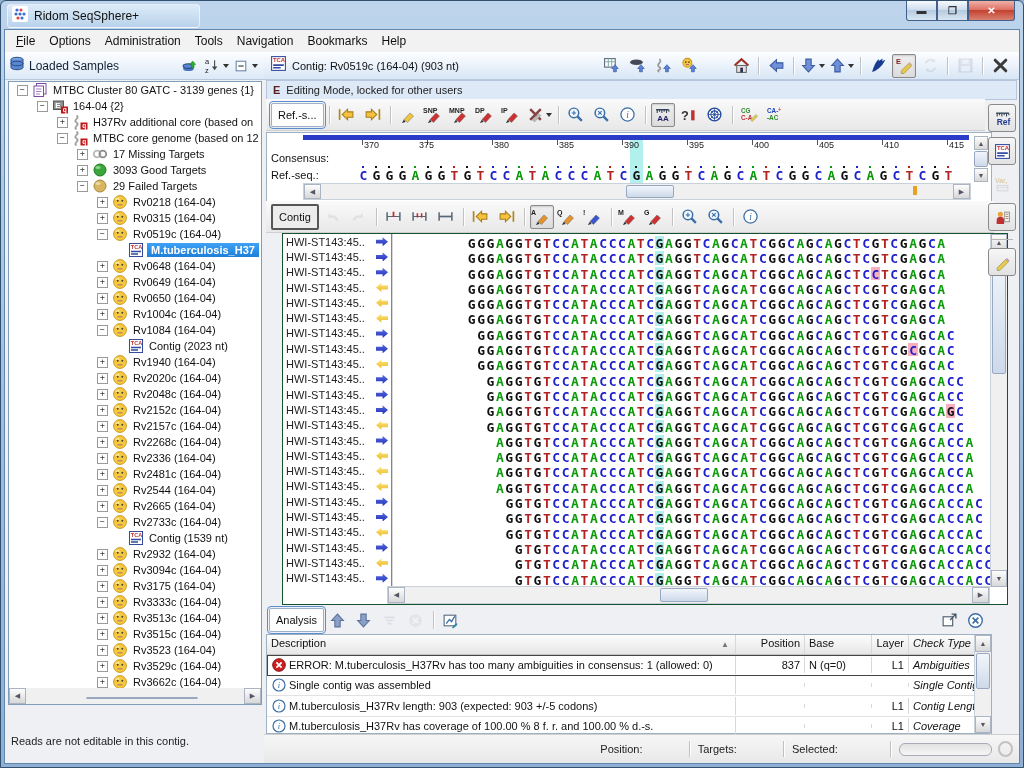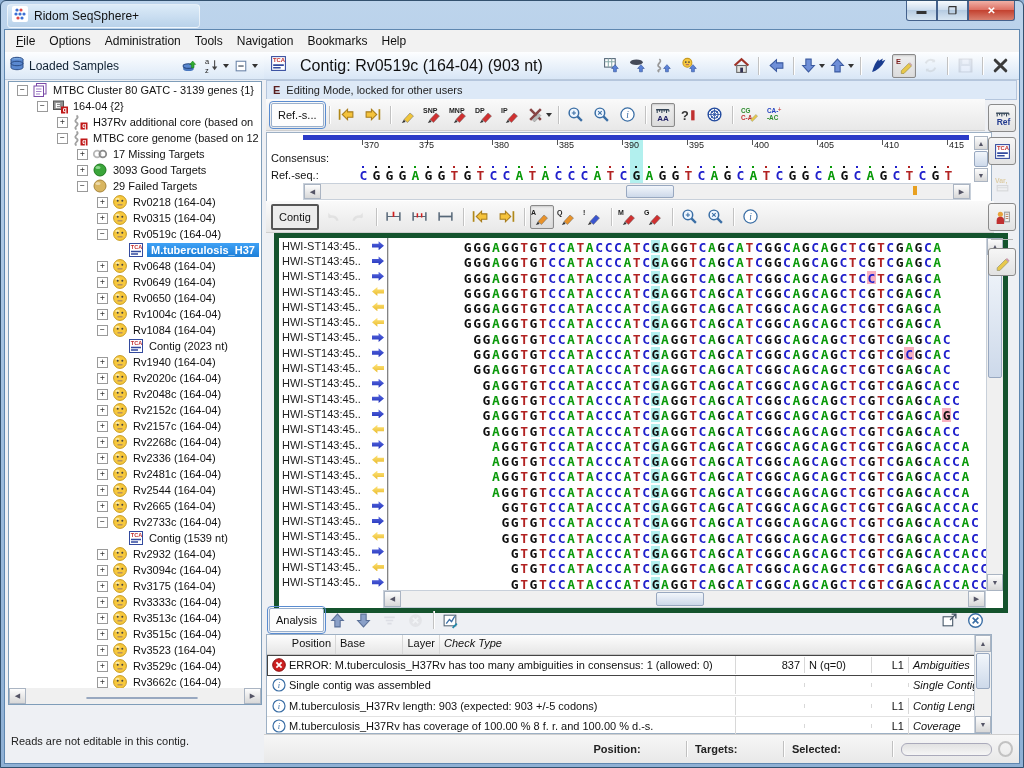--- a/index.html
+++ b/index.html
@@ -44,21 +44,21 @@
   .tbtn.txt{font-size:11px;color:#111;background:#fdfdfd;border:1px solid #9ab0cc;padding:0 6px;}
   .tbtn.txt.focus{outline:1px solid #5a8cd0;outline-offset:1px;}
   .tbtn.txt.pressedb{border:2px solid #555;background:#ececec;}
   .tbtn.disb{opacity:.45;}
   .tsep{width:1px;height:18px;background:#c2c2c2;margin:0 4px;box-shadow:1px 0 0 #fff;}
   .caret{width:0;height:0;border-left:3px solid transparent;border-right:3px solid transparent;border-top:4px solid #333;margin-left:2px;}
   
   .rp{position:absolute;left:259px;top:22px;right:0;bottom:0;background:#eef0f4;}
   .rp-head{position:absolute;left:0;top:0;right:0;height:27px;background:linear-gradient(#fdfeff,#d8e6f6);
     border-bottom:1px solid #b9c8da;display:flex;align-items:center;padding:0 6px;}
-  .rp-title{font-size:16px;color:#111;margin-left:13px;flex:1;}
+  .rp-title{font-size:11px;color:#111;margin-left:5px;flex:1;}
   .editbar{position:absolute;left:2px;top:28px;right:2px;height:18px;background:#dde9f7;border:1px solid #b5c6dd;
     display:flex;align-items:center;font-size:11px;color:#222;}
   .ebadge{font-weight:bold;color:#5a1f1f;font-size:11px;margin:0 6px 0 6px;}
   .reftb{position:absolute;left:2px;top:47px;right:34px;height:31px;background:linear-gradient(#fafafa,#e8e8e8);
     border-bottom:1px solid #cfcfcf;display:flex;align-items:center;padding-left:4px;}
   
   .conpan{position:absolute;left:2px;top:80px;width:724px;height:68px;background:#fff;border:1px solid #9db0c4;}
   .con-bluebar{position:absolute;left:36px;top:2px;width:666px;height:5px;background:#2a3bc8;}
   .con-ruler{position:absolute;left:0;top:7px;right:22px;height:11px;}
   .rtick{position:absolute;top:0;width:1px;height:5px;background:#555;}
@@ -71,21 +71,21 @@
   .refch{display:inline-block;width:13px;text-align:center;font:bold 13px/16px "DejaVu Sans Mono",monospace;}
   .minivs{position:absolute;right:3px;top:3px;width:14px;height:46px;display:flex;flex-direction:column;}
   .sbtn{background:linear-gradient(#fdfdfd,#d8d8d8);border:1px solid #aab4c2;color:#556;
     display:flex;align-items:center;justify-content:center;font-size:7px;flex:none;}
   .thumb{background:linear-gradient(#f2f6fb,#cdd9ea);border:1px solid #98a8c0;border-radius:2px;}
   .hscroll{position:absolute;height:15px;display:flex;align-items:stretch;background:#f0f0f0;border:1px solid #c8d0da;}
   
   .contb{position:absolute;left:2px;top:149px;width:724px;height:31px;background:linear-gradient(#fafafa,#e8e8e8);
     border-bottom:1px solid #cfcfcf;display:flex;align-items:center;padding-left:4px;}
   
-  .align{position:absolute;left:10px;top:181px;width:724px;height:370px;background:#fff;border:5px solid #14532d;overflow:hidden;}
+  .align{position:absolute;left:18px;top:181px;width:724px;height:370px;background:#fff;border:1px solid #14532d;overflow:hidden;}
   .ar{height:15.3px;display:flex;white-space:nowrap;}
   .arn{width:102px;flex:none;display:flex;align-items:center;justify-content:space-between;
     padding:0 3px 0 3px;font-size:11px;color:#222;border-right:2px groove #d8d8d8;}
   .arr{width:12px;height:9px;flex:none;}
   .arr.f{background:linear-gradient(#5a6ae0,#2233bb);clip-path:polygon(0 28%,55% 28%,55% 0,100% 50%,55% 100%,55% 72%,0 72%);}
   .arr.r{background:linear-gradient(#ffe47a,#e8b92a);clip-path:polygon(100% 28%,45% 28%,45% 0,0 50%,45% 100%,45% 72%,100% 72%);}
   .ars{flex:1;overflow:hidden;}
   .bs{display:inline-block;width:9.4px;text-align:center;font:bold 13px/15.3px "DejaVu Sans Mono",monospace;}
   .bA{color:#0a9a0a;} .bC{color:#2020cc;} .bG{color:#101010;} .bT{color:#b22222;}
   .cy{background:#b2f0ee;} .mism{background:#f8b0c0;}
@@ -108,21 +108,21 @@
     display:flex;flex-direction:column;}
   .sortmark{position:absolute;right:6px;top:5px;font-size:8px;color:#777;}
   
   .sidebar{position:absolute;right:2px;top:52px;width:30px;display:flex;flex-direction:column;align-items:center;gap:5px;}
   .sbt{width:26px;height:26px;border:1px solid #8a8a8a;border-radius:3px;background:linear-gradient(#f6f6f6,#e2e2e2);
     display:flex;flex-direction:column;align-items:center;justify-content:center;}
   .sbt.nob{border-color:transparent;background:none;opacity:.8;}
   .sdiv{width:22px;height:1px;background:#b5b5b5;margin:3px 0;}
   
   .statusbar{position:absolute;left:0px;bottom:0;right:0;height:28px;background:linear-gradient(#f6f6f6,#e8e8e8);
-    border-top:1px solid #cfcfcf;display:flex;align-items:center;font-size:11px;color:#222;font-weight:bold;}
+    border-top:1px solid #cfcfcf;display:flex;align-items:center;font-size:11px;color:#222;}
   .stsep{width:1px;height:16px;background:#c0c0c0;margin:0 8px;box-shadow:1px 0 0 #fff;}
   .pbar{width:95px;height:11px;border:1px solid #aab;border-radius:6px;background:linear-gradient(#e2e2e2,#f6f6f6);}
   .pcircle{width:12px;height:12px;border-radius:50%;border:2px solid #c2c2c2;margin:0 6px;}
   svg.ic{display:block;}
   svg.dis{opacity:.45;}
 </style>
 </head>
 <body>
 
 <div class="frame">
@@ -1211,20 +1211,21 @@
               <svg class="ic" width="17" height="17" viewBox="0 0 16 16">
                 <circle cx="8" cy="8" r="6.4" fill="#fff" stroke="#3a6ea5" stroke-width="1.3"></circle>
                 <path d="M5.3 5.3l5.4 5.4M10.7 5.3l-5.4 5.4" stroke="#3a6ea5" stroke-width="1.5"></path>
               </svg>
             </span>
           </span>
       </div>
 
       <div class="antable">
         <div class="throw" id="an-head">
+            <span class="tcell c-desc">Description<span class="sortmark">▲</span></span>
             <span class="tcell c-pos">Position</span>
             <span class="tcell c-base">Base</span>
             <span class="tcell c-layer">Layer</span>
             <span class="tcell c-check">Check Type</span>
           </div>
         <div id="an-rows">
             <div class="tbody-row selrow">
               <span class="tcell c-desc" style="display:flex;align-items:center;">
                 <svg class="dicon" viewBox="0 0 14 14">
                   <circle cx="7" cy="7" r="6.3" fill="#cc1f1f" stroke="#8a1010"></circle>

